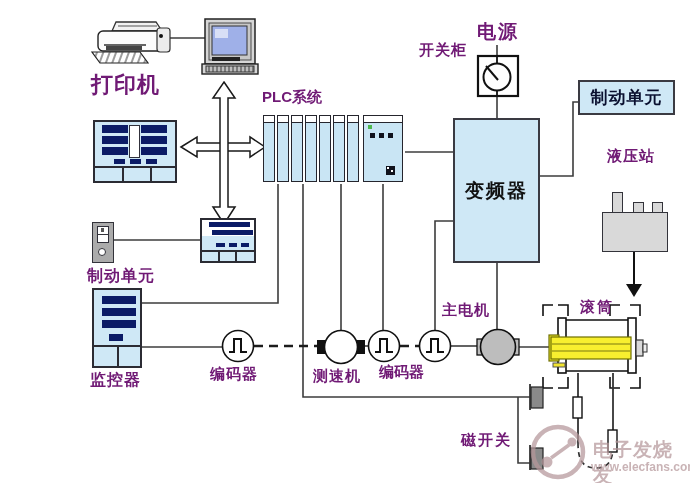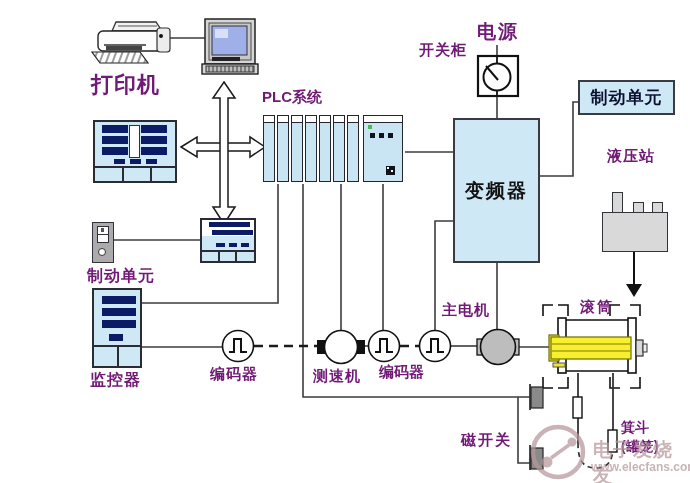--- a/index.html
+++ b/index.html
@@ -312,24 +312,20 @@
   <div class="lbl l-monitor">监控器</div>
   <div class="lbl l-enc1">编码器</div>
   <div class="lbl l-tacho">测速机</div>
   <div class="lbl l-enc2">编码器</div>
   <div class="lbl l-motor">主电机</div>
   <div class="lbl l-power">电源</div>
   <div class="lbl l-switchcab">开关柜</div>
   <div class="lbl l-hydraulic">液压站</div>
   <div class="lbl l-drum">滚筒</div>
   <div class="lbl l-magsw">磁开关</div>
-  <div class="lbl l-skip">
-    <div>箕斗</div>
-    <div>(罐笼)</div>
-  </div>
 
   <div id="watermark">
     <svg width="690" height="483" viewBox="0 0 690 483">
       <circle cx="558" cy="452" r="25" fill="none" stroke="#b5979a" stroke-width="4.5"></circle>
       <circle cx="547" cy="462" r="5.5" fill="#b5979a"></circle>
       <circle cx="572" cy="442" r="4.5" fill="#b5979a"></circle>
       <path d="M551,458 L569,445" stroke="#b5979a" stroke-width="3.5"></path>
     </svg>
     <div class="brand">电子发烧友</div>
     <div class="url">www.elecfans.com</div>

